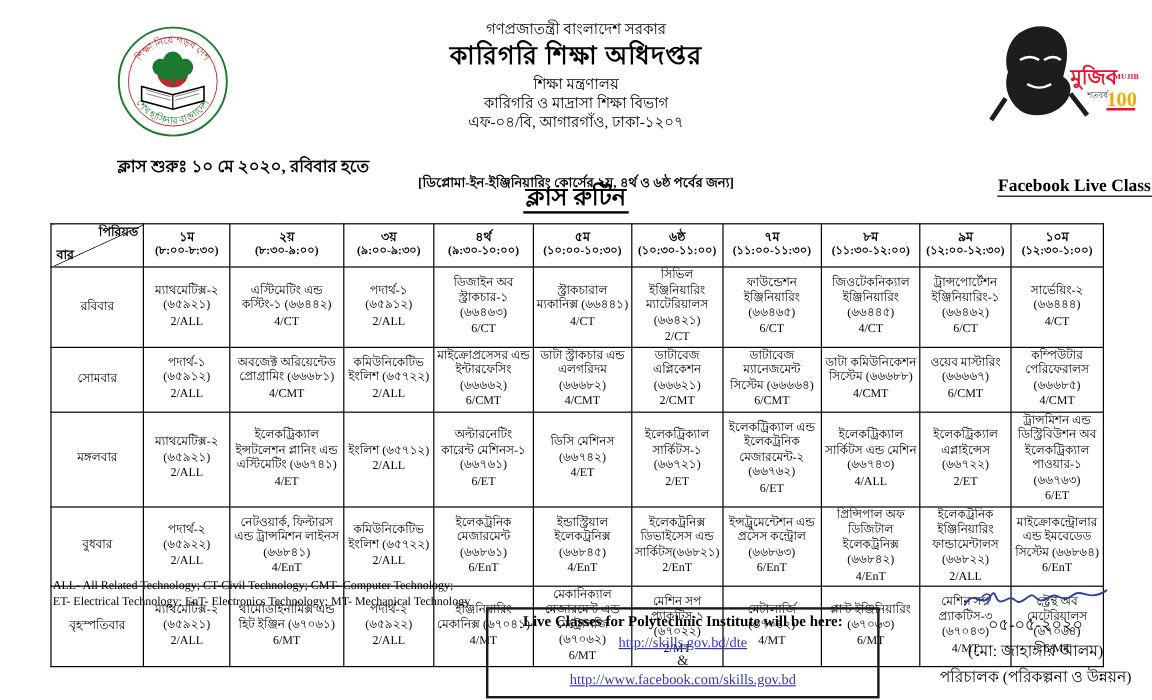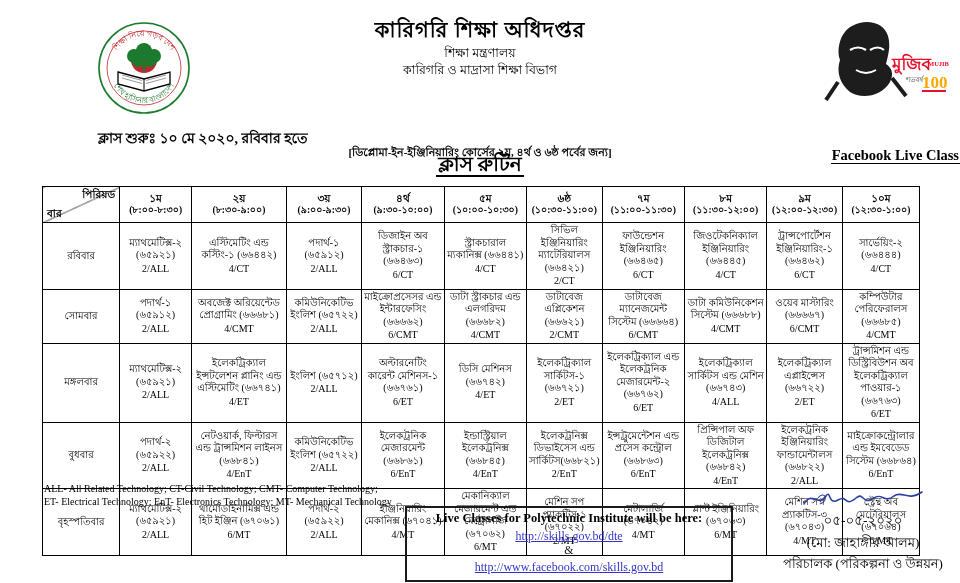--- a/index.html
+++ b/index.html
@@ -77,23 +77,25 @@
     <rect x="46.5" y="45" width="3" height="8"></rect>
   </g>
   <g>
     <path d="M22,54 L48,61 L74,54 L74,66 L48,73 L22,66 Z" fill="#ffffff" stroke="#000" stroke-width="1.3"></path>
     <path d="M48,61 L48,73" stroke="#000" stroke-width="1"></path>
     <path d="M26,57 L46,62.5 M26,60 L46,65.5 M70,57 L50,62.5 M70,60 L50,65.5" stroke="#555" stroke-width="0.6"></path>
   </g>
 </svg>
 
 <div class="hdr-center">
+  <div class="hdr-line">গণপ্রজাতন্ত্রী বাংলাদেশ সরকার</div>
   <div class="hdr-directorate">কারিগরি শিক্ষা অধিদপ্তর</div>
   <div class="hdr-line">শিক্ষা মন্ত্রণালয়</div>
   <div class="hdr-line">কারিগরি ও মাদ্রাসা শিক্ষা বিভাগ</div>
+  <div class="hdr-line">এফ-০৪/বি, আগারগাঁও, ঢাকা-১২০৭</div>
 </div>
 
 <svg class="mujib" viewBox="0 0 128 102" aria-hidden="true">
   <g>
     <path d="M30,14 C44,6 62,10 66,24 C69,34 66,44 64,52 C70,56 72,62 68,70 C60,84 40,88 28,80 C18,72 14,60 18,48 C14,38 18,20 30,14 Z" fill="#1d1d1d"></path>
     <path d="M28,38 q8,-5 16,0 M48,38 q8,-5 14,0" stroke="#ffffff" stroke-width="2.2" fill="none"></path>
     <path d="M34,58 q10,6 20,0" stroke="#ffffff" stroke-width="2" fill="none"></path>
     <path d="M16,70 L4,88 M70,66 L84,84" stroke="#1d1d1d" stroke-width="4"></path>
   </g>
   <text x="70" y="58" font-size="17" font-weight="bold" fill="#e8112d">মুজিব</text>

